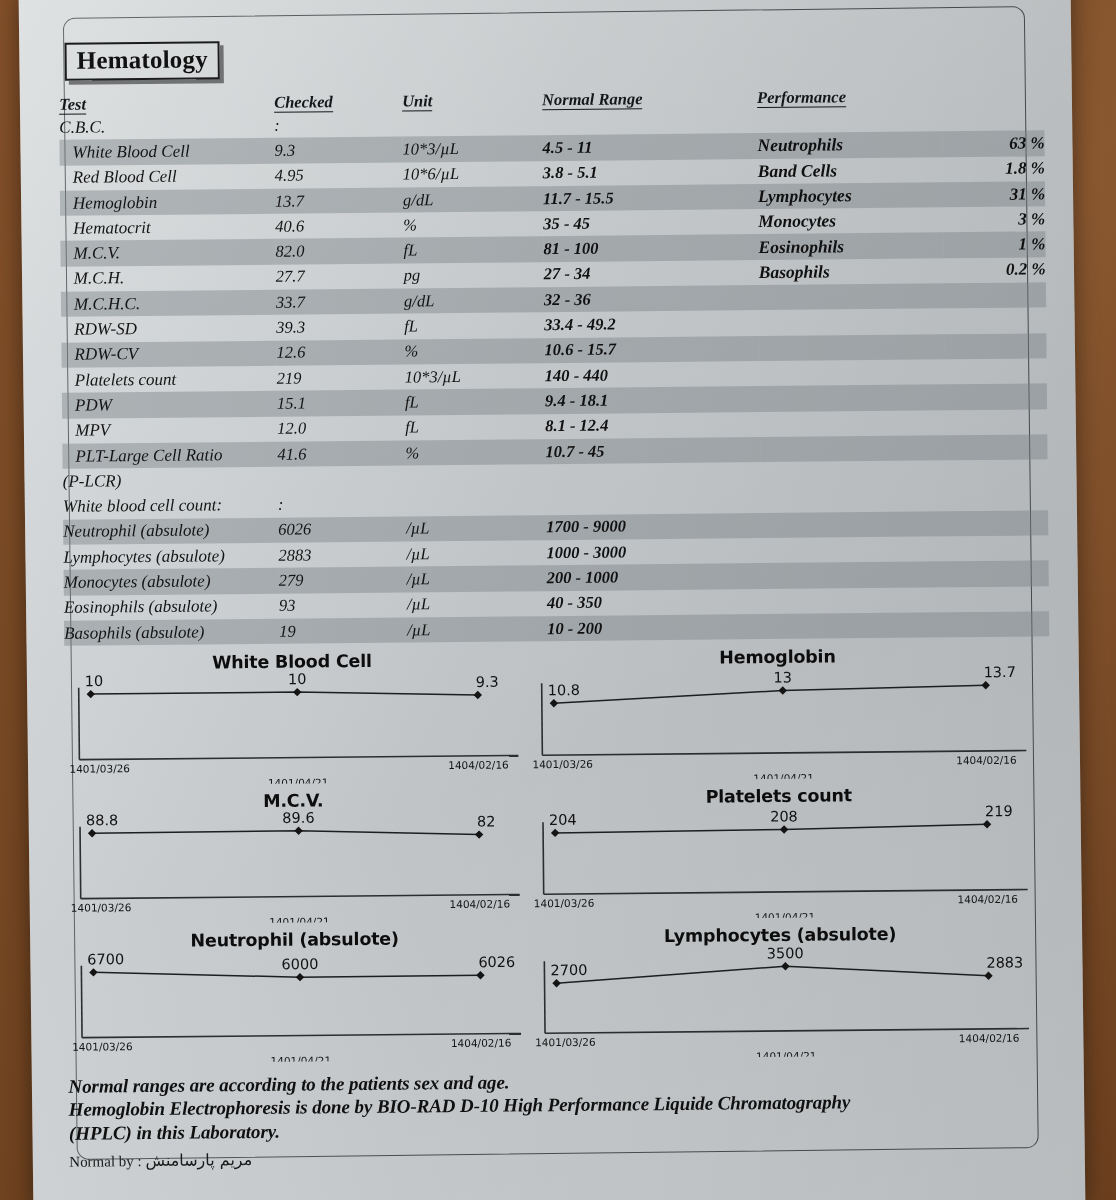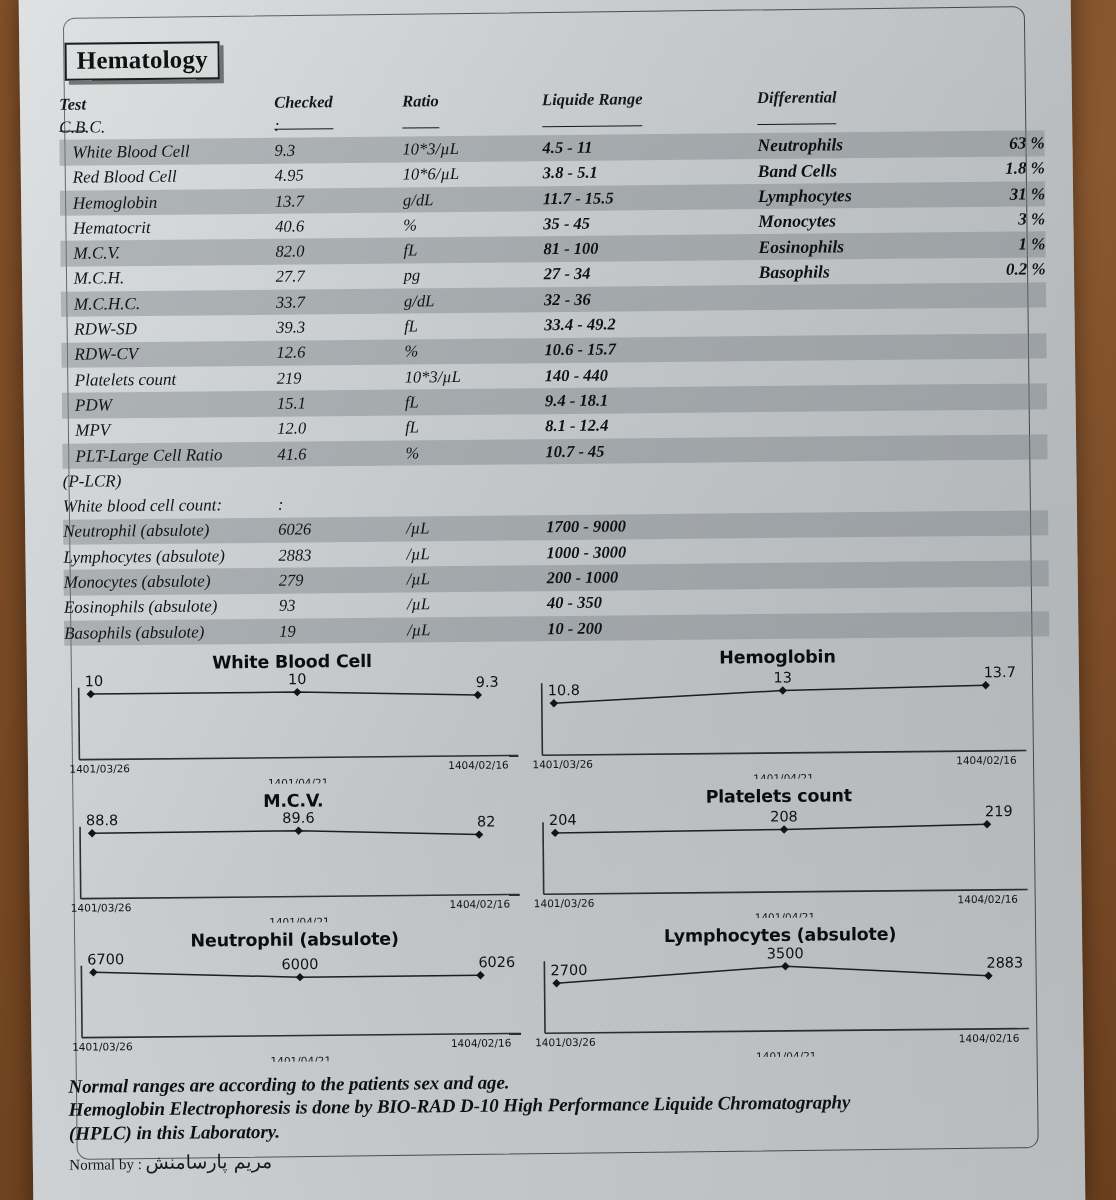--- a/index.html
+++ b/index.html
@@ -55,21 +55,21 @@
     margin-left:6px;
   }
 
   
   table.lab{ width:985px; border-collapse:collapse; margin-top:6px; }
   table.lab td, table.lab th{ padding:0; }
   .hdr td{
     font-style:italic; font-weight:bold; font-size:16.5px; color:#15181a;
     padding-bottom:3px; height:28px; vertical-align:bottom;
   }
-  .hdr span.u{ border-bottom:1.6px solid #15181a; padding-bottom:17px;margin-top:44px; }
+  .hdr span.u{ border-bottom:1.6px solid #15181a; padding-bottom:0;margin-top:44px; }
   tr.row{ height:25.3px; }
   tr.zebra{ background:rgba(120,126,130,.42); }
   td.test   { width:215px; font-style:italic; font-size:17px; color:#141414; padding-left:2px; white-space:nowrap;}
   td.test.indent{ padding-left:13px; }
   td.result { width:128px; font-style:italic; font-size:16.5px; color:#141414; }
   td.unit   { width:140px; font-style:italic; font-size:16.5px; color:#141414; }
   td.range  { width:215px; font-style:italic; font-weight:bold; font-size:16.5px; color:#101010; }
   td.dlabel { width:185px; font-style:italic; font-weight:bold; font-size:17.5px; color:#101010; }
   td.dval   { font-style:italic; font-weight:bold; font-size:17px; color:#101010; text-align:right; padding-right:26px;}
   .group{ font-style:italic; font-size:17.5px; }
@@ -92,43 +92,43 @@
   
   .notes{ width:985px; margin-top:4px; }
   .notes p{
     font-style:italic; font-weight:bold; font-size:19px;
     color:#101010; line-height:1.22; letter-spacing:-.1px;
   }
   .checked{
     margin-top:7px; font-size:15px; color:#1a1a1a;
     font-style:normal; font-weight:normal;
   }
-  .checked .sig{ font-family:"DejaVu Sans", sans-serif; font-size:19px; }
+  .checked .sig{ font-family:"DejaVu Sans", sans-serif; font-size:16px; }
 </style>
 </head>
 <body>
 
 <div class="backdrop"></div>
 
 <div class="paper">
   <div class="frame"></div>
 </div>
 
 <div class="content">
 
   <div class="section-title">Hematology</div>
 
   <table class="lab">
     <tbody id="tbody">
         <tr class="hdr">
           <td><span class="u">Test</span></td>
           <td><span class="u">Checked</span></td>
-          <td><span class="u">Ratio</span></td>
-          <td><span class="u">Liquide Range</span></td>
-          <td colspan="2"><span class="u">Differential</span></td>
+          <td><span class="u">Unit</span></td>
+          <td><span class="u">Normal Range</span></td>
+          <td colspan="2"><span class="u">Performance</span></td>
         </tr>
         <tr class="row">
           <td class="test group">C.B.C.</td>
           <td class="result">:</td>
           <td class="unit"></td>
           <td class="range"></td>
           <td class="dlabel"></td>
           <td class="dval"></td>
         </tr>
         <tr class="row zebra">

